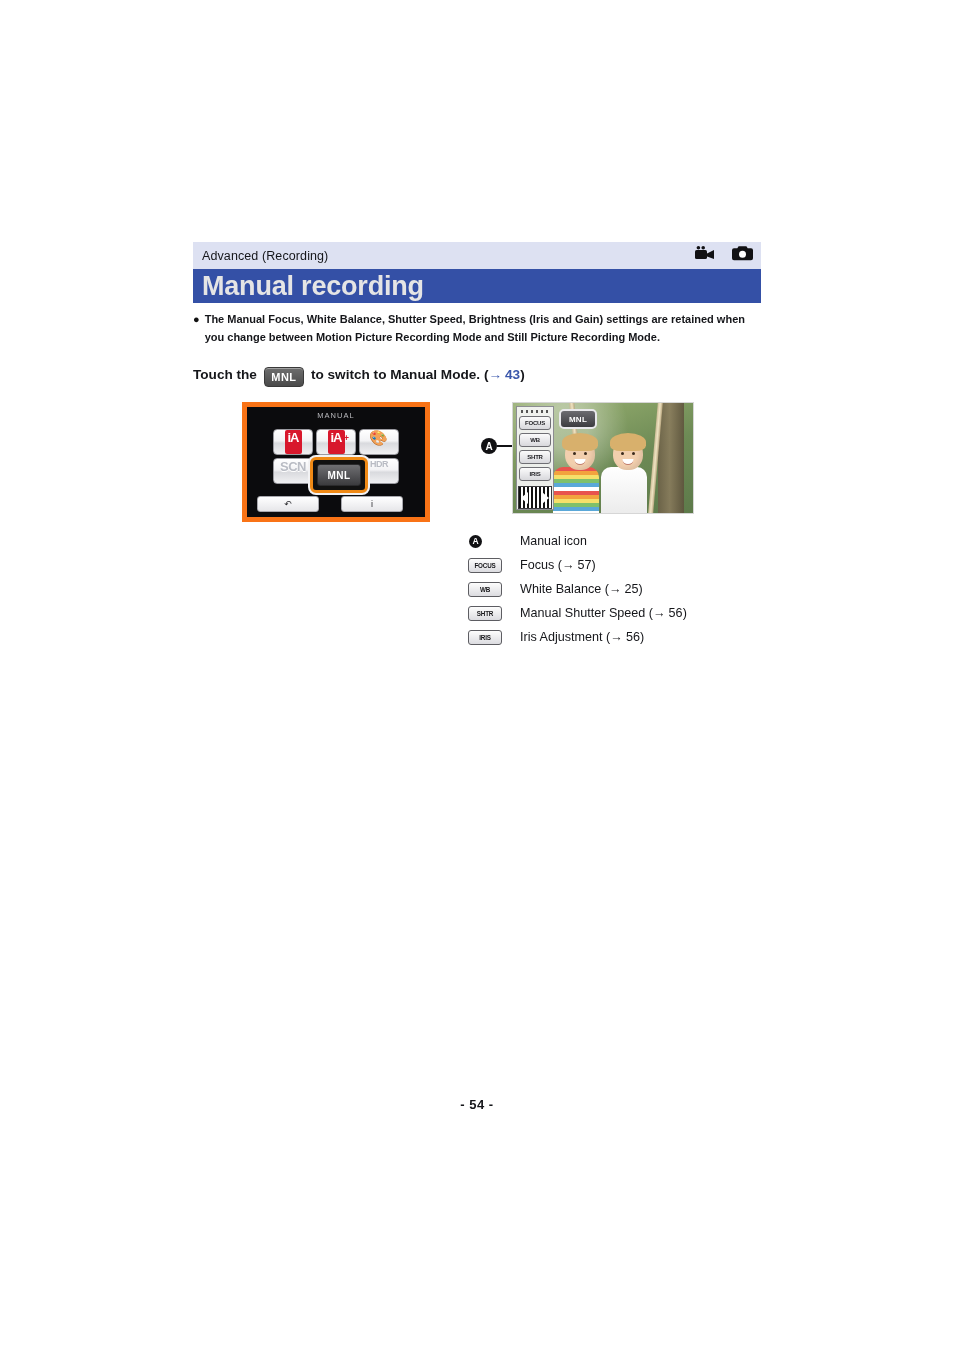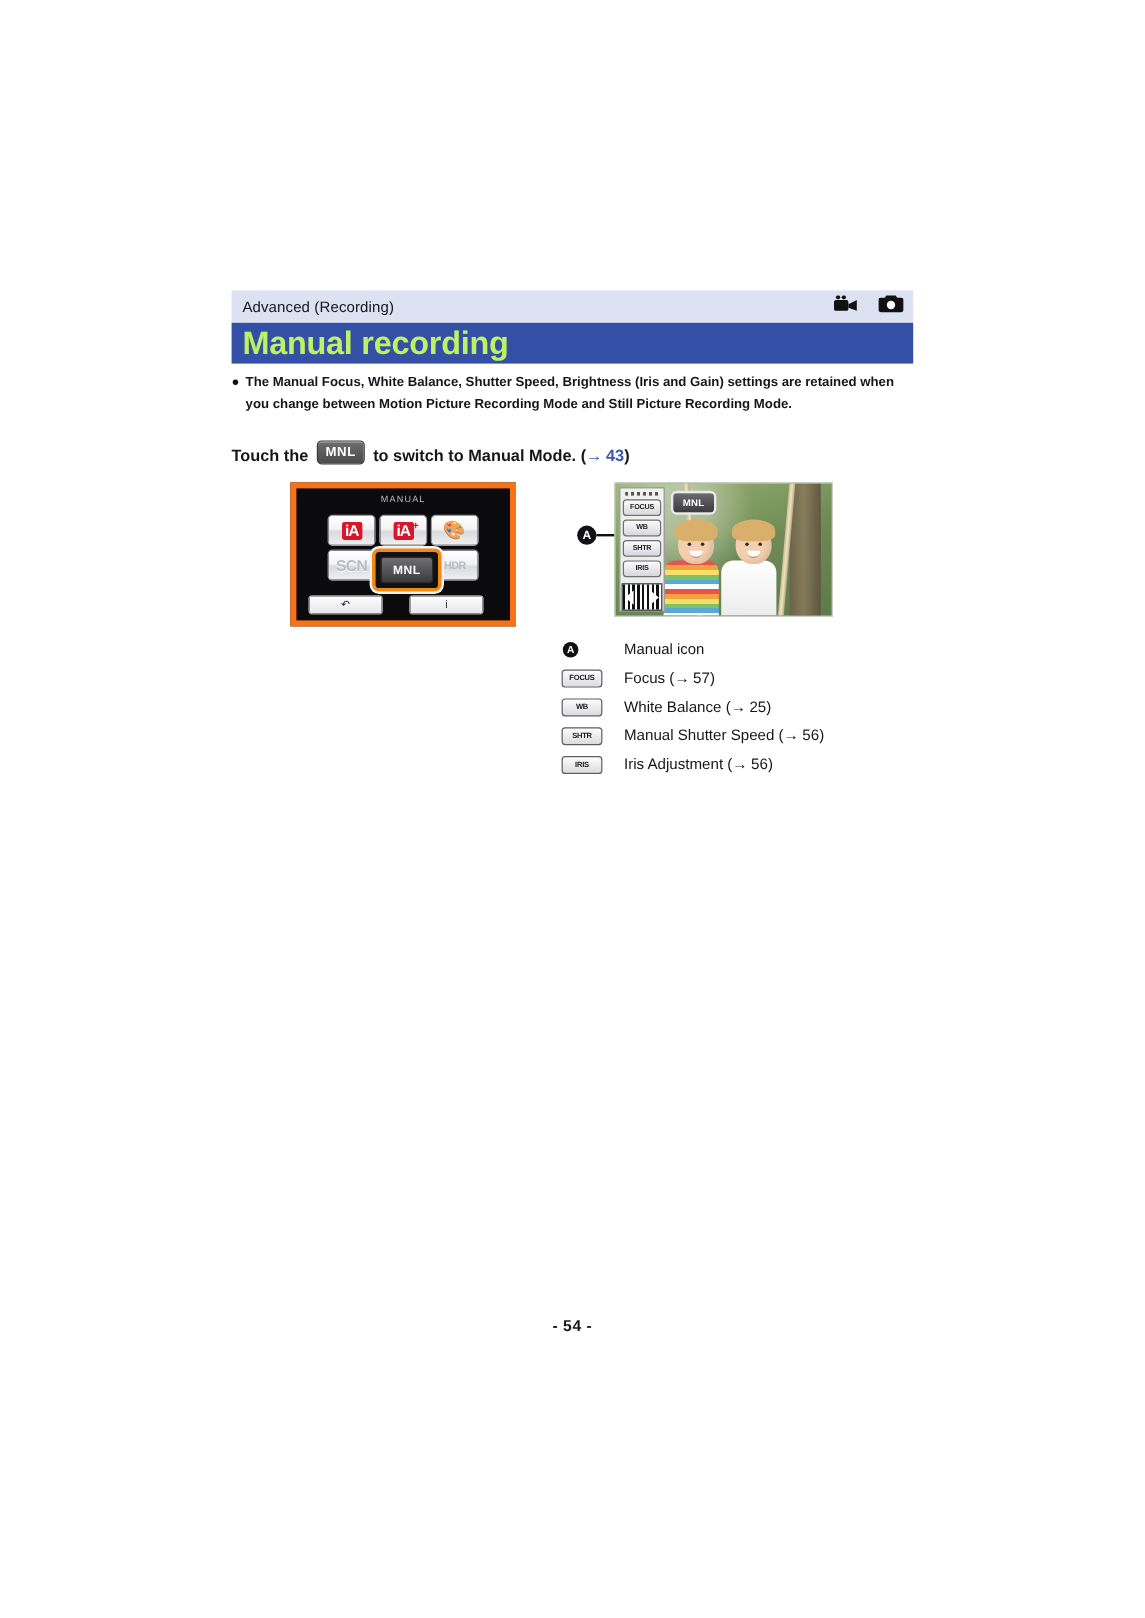--- a/index.html
+++ b/index.html
@@ -54,21 +54,21 @@
     position: absolute;
     left: 193px;
     top: 269px;
     width: 568px;
     height: 34px;
     background: #3450a6;
     display: flex;
     align-items: center;
   }
   .title-bar .title-text {
-    color: #bef264;
+    color: #e5e5e5;
     font-size: 27px;
     font-weight: bold;
     margin-left: 9px;
     line-height: 1;
     letter-spacing: -0.2px;
   }
 
   
   .bullet-block {
     position: absolute;
@@ -93,21 +93,21 @@
     color: #15161a;
     width: 556px;
   }
 
   
   .touch-line {
     position: absolute;
     left: 193px;
     top: 367px;
     display: flex;
-    align-items: flex-end;
+    align-items: flex-start;
     font-size: 13.6px;
     font-weight: bold;
     color: #15161a;
   }
   .mnl-chip {
     display: inline-flex;
     align-items: center;
     justify-content: center;
     width: 38px;
     height: 18px;
@@ -152,21 +152,20 @@
     display: grid;
     grid-template-columns: repeat(3, 40px);
     grid-template-rows: 26px 26px;
     gap: 3px;
   }
   .gbtn {
     border-radius: 4px;
     background: linear-gradient(#ffffff 0%, #f3f3f5 45%, #d9dade 55%, #f0f0f2 100%);
     border: 1px solid #9a9aa0;
     display: flex;
-    align-items: center;
     justify-content: center;
     position: relative;
     overflow: hidden;
   }
   .ia-badge {
     background: #d8172c;
     color: #fff;
     font-weight: bold;
     font-size: 13px;
     padding: 0 3px;

